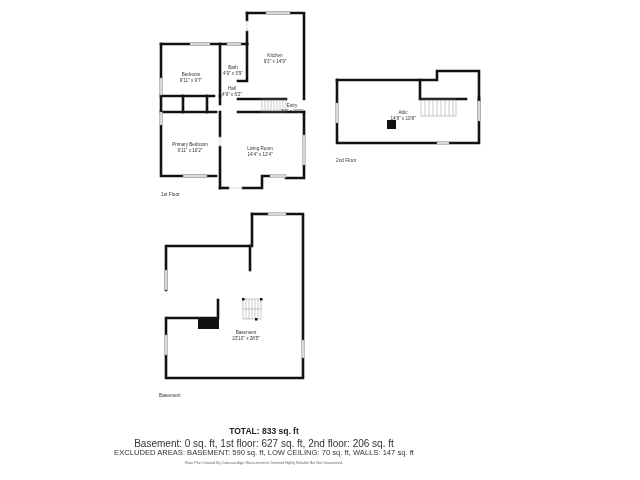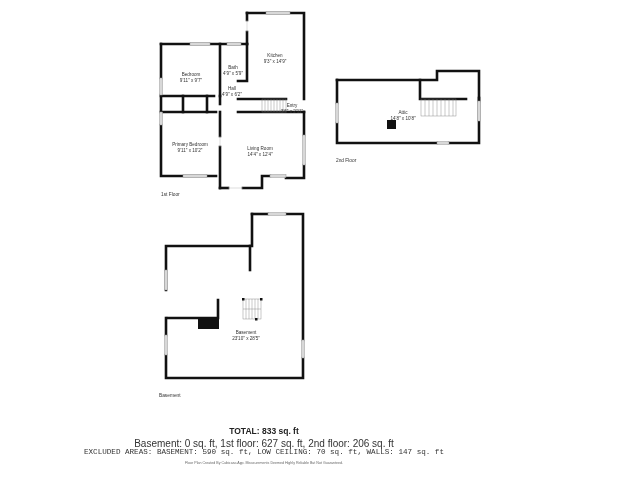--- a/index.html
+++ b/index.html
@@ -3,21 +3,21 @@
 <meta charset="utf-8">
 <style>
   html,body{margin:0;padding:0;background:#fff;}
   body{width:640px;height:480px;position:relative;overflow:hidden;font-family:"Liberation Sans",sans-serif;color:#222;}
   svg{position:absolute;left:0;top:0;}
   .lbl{position:absolute;font-size:4.6px;line-height:6px;text-align:center;color:#333;white-space:nowrap;transform:translateX(-50%);}
   .floor-lbl{position:absolute;font-size:4.8px;color:#333;}
   .summary{position:absolute;left:0;width:528px;text-align:center;}
   .total{top:426px;font-size:8.5px;font-weight:bold;color:#222;}
   .line2{top:438px;font-size:10px;color:#333;}
-  .line3{top:448px;font-size:7.6px;color:#333;font-family:Liberation Mono, monospace;}
+  .line3{top:448px;font-size:7.6px;color:#333;}
   .credit{top:461px;font-size:3.6px;color:#666;}
 </style>
 </head>
 <body>
 
 <svg width="640" height="480" viewBox="0 0 640 480">
   <g fill="none" stroke="#111" stroke-width="2.6" stroke-linecap="square">
 
     <g>
 

